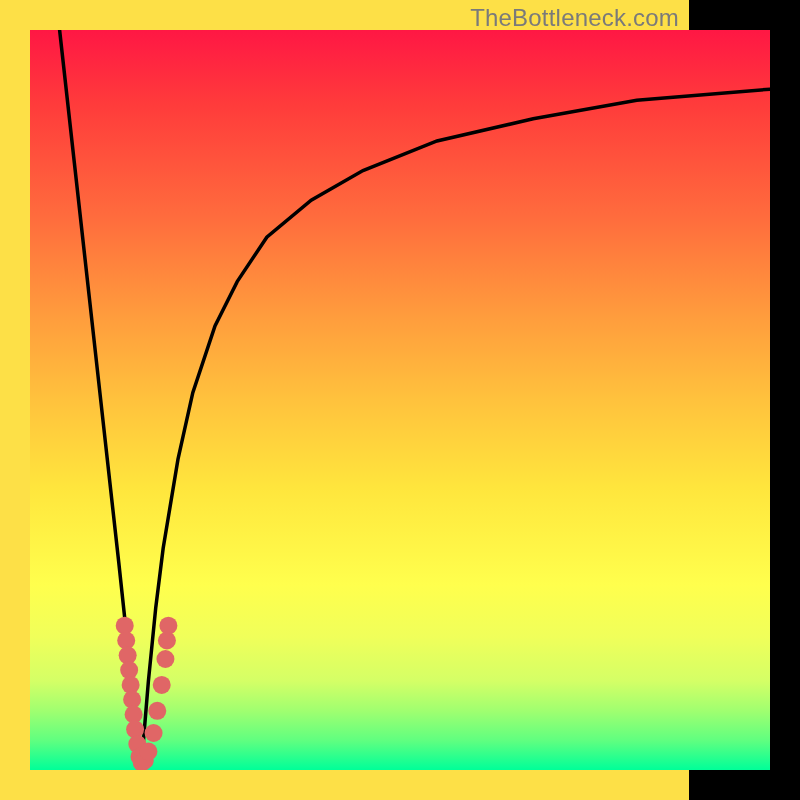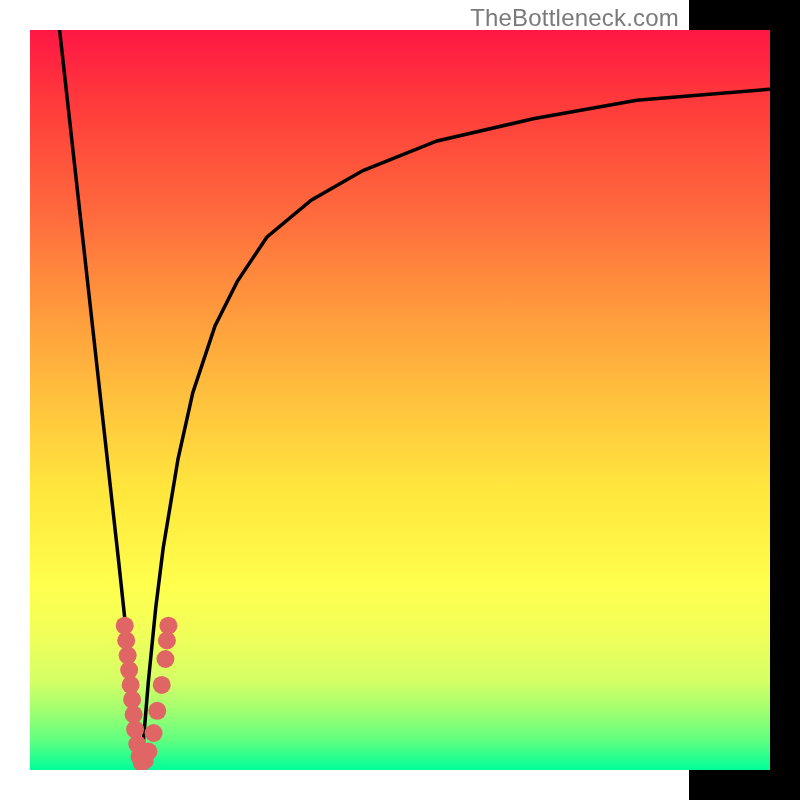--- a/index.html
+++ b/index.html
@@ -10,21 +10,21 @@
     overflow: hidden;
     background: #000;
     font-family: Arial, Helvetica, sans-serif;
   }
   .frame {
     position: absolute;
     left: 0;
     top: 0;
     width: 689px;
     height: 800px;
-    background: #ffffff;
+    background: #fde047;
   }
   .plot-area {
     position: absolute;
     left: 30px;
     top: 30px;
     width: 740px;
     height: 740px;
     overflow: hidden;
   }
   .gradient-bg {

